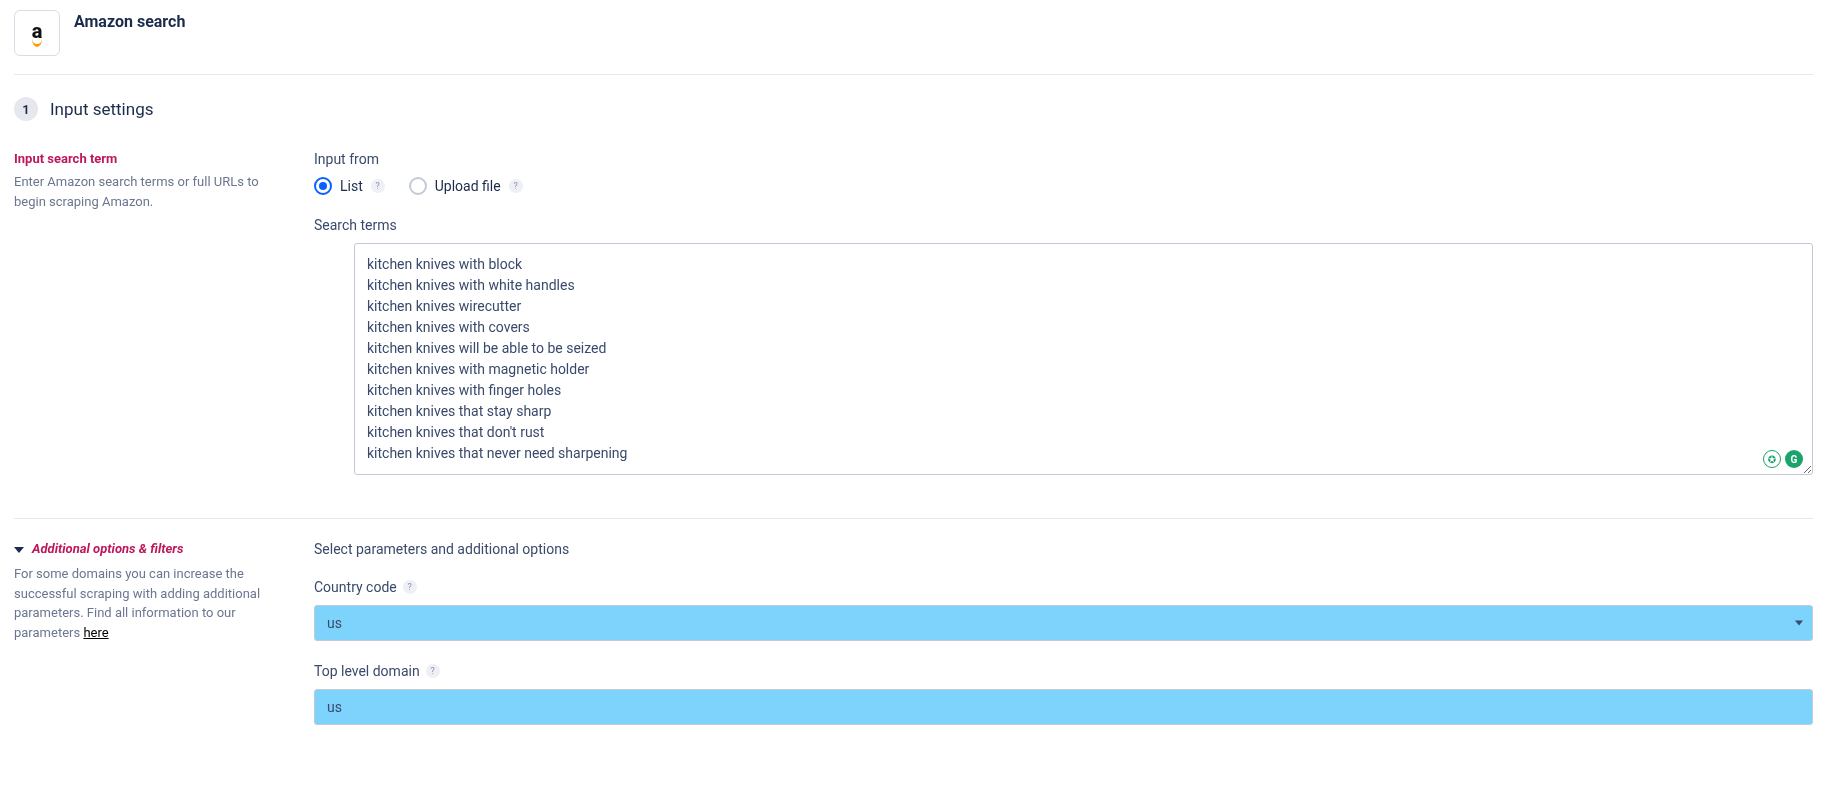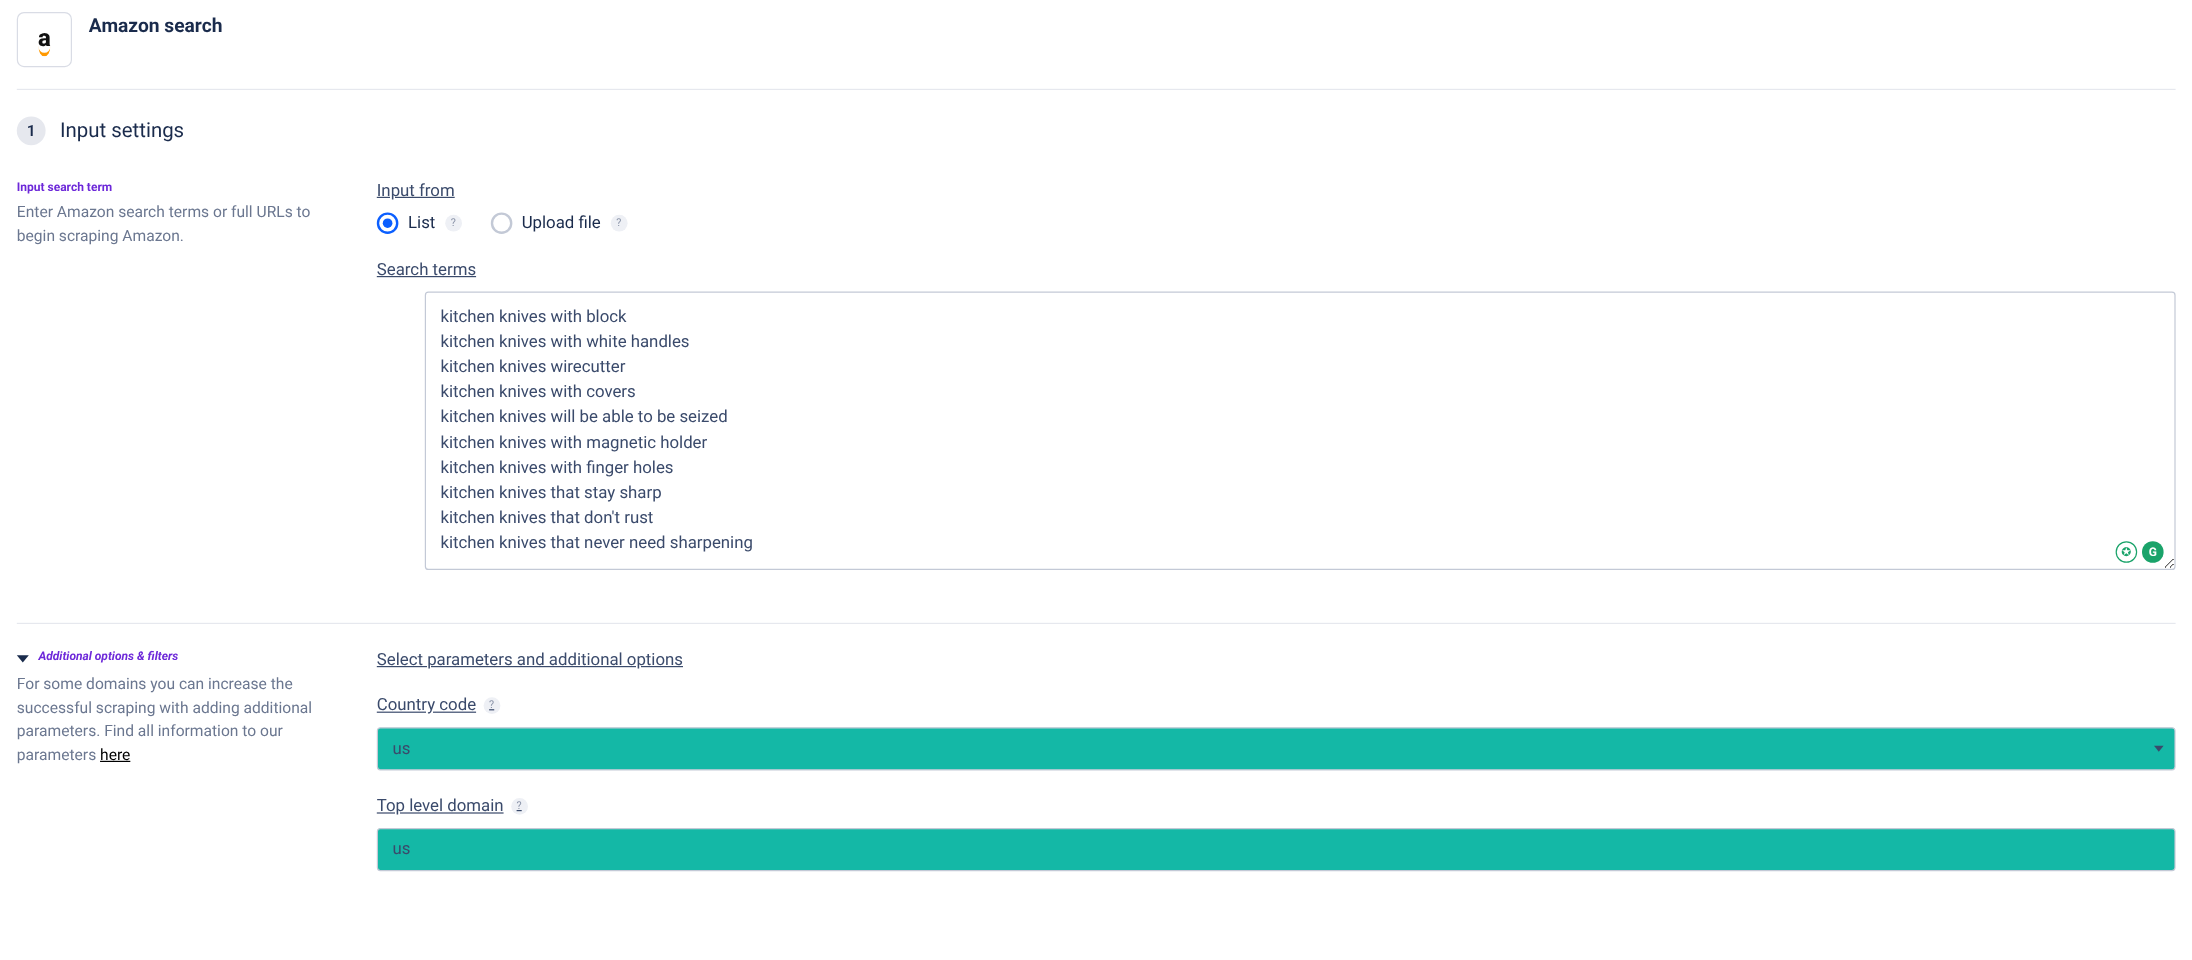--- a/index.html
+++ b/index.html
@@ -55,31 +55,31 @@
   }
   .section-title { font-size: 17px; font-weight: 400; color: #1a2b4c; }
 
   .two-col {
     display: grid;
     grid-template-columns: 280px 1fr;
     gap: 20px;
     align-items: flex-start;
   }
   .left-col { padding-right: 8px; }
-  .left-col .l-title { font-size: 10px; font-weight: 700; color: #6d28d9; margin: 0 0 6px 0; }
+  .left-col .l-title { font-size: 13px; font-weight: 700; color: #be185d; margin: 0 0 6px 0; }
   .left-col .l-desc { font-size: 13px; color: #6b7790; line-height: 1.5; }
   .left-col .l-desc a { color: #000000; text-decoration: underline; text-align: right; }
   .chev-row { display:flex; align-items:center; gap:8px; cursor:pointer;font-style:italic; }
   .chev {
     width: 0; height: 0; border-left: 5px solid transparent; border-right: 5px solid transparent;
     border-top: 6px solid #1a2b4c; transform: translateY(1px);
   }
 
   .field-group { margin-bottom: 22px; }
-  .field-label { font-size: 14px; color: #3a4a6b; margin-bottom: 10px; display:flex; align-items:center; gap:6px;text-decoration:underline; }
+  .field-label { font-size: 14px; color: #3a4a6b; margin-bottom: 10px; display:flex; align-items:center; gap:6px; }
   .help-dot {
     width: 14px; height: 14px; border-radius: 50%;
     background: #eef0f5; color: #8a93a8;
     font-size: 9px; display: inline-flex; align-items:center; justify-content:center;
     cursor: help;
   }
   .radio-row { display:flex; align-items:center; gap: 24px; }
   .radio-item { display:flex; align-items:center; gap:8px; font-size:14px; color:#1a2b4c; cursor:pointer; }
   .radio-outer {
     width: 18px; height: 18px; border-radius:50%;
@@ -110,21 +110,21 @@
   .hr-full { border:none; border-top:1px solid #e6e8ee; margin: 18px 0 22px 0; }
 
   .select-wrap { position: relative; width:100%; }
   select.std, input.std {
     width: 100%;
     height: 36px;
     border: 1px solid #c3c9d6;
     border-radius: 3px;
     padding: 0 12px;
     font-family: inherit; font-size: 14px; color:#3a4a6b;
-    background:#14b8a6;
+    background:#7dd3fc;
     appearance: none;
   }
   .select-caret {
     position:absolute; right:10px; top:50%; transform:translateY(-50%);
     width:0;height:0;border-left:4px solid transparent;border-right:4px solid transparent;border-top:5px solid #3a4a6b;
     pointer-events:none;
   }
 </style>
 </head>
 <body>

